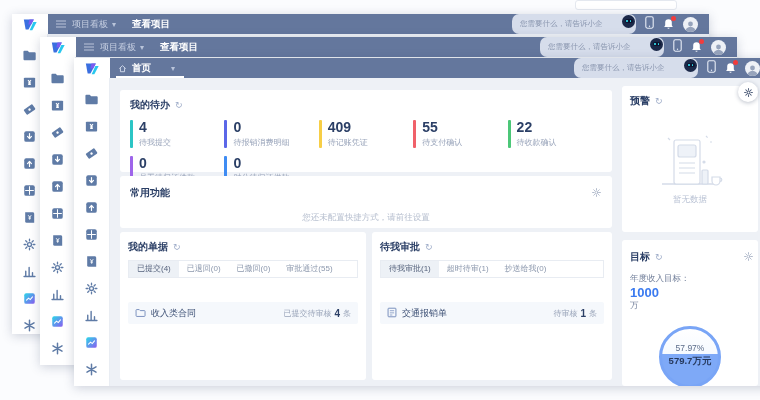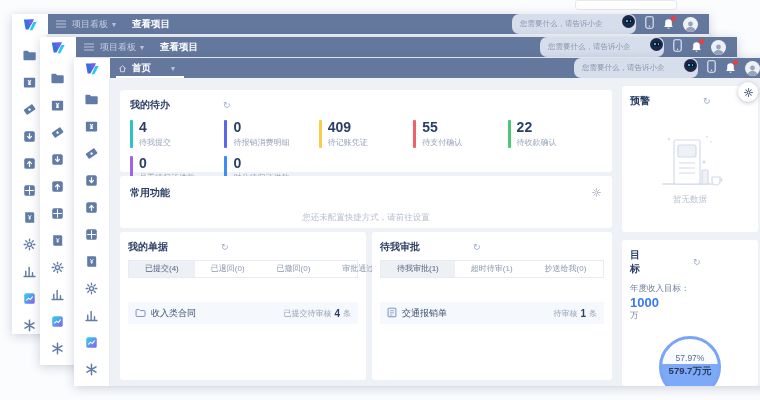--- a/index.html
+++ b/index.html
@@ -56,35 +56,35 @@
   
   .content { position:absolute; left:36px; top:20px; right:0; bottom:0; background:#eef1f6; }
   .card { position:absolute; background:#fff; border-radius:3px; }
   .card-todo   { left:10px;  top:12px;  width:492px; height:82px;  padding:8px 10px; }
   .card-common { left:10px;  top:98px;  width:492px; height:52px;  padding:8px 10px; }
   .card-docs   { left:10px;  top:154px; width:246px; height:148px; padding:8px; }
   .card-approv { left:262px; top:154px; width:240px; height:148px; padding:8px; }
   .card-alerts { left:512px; top:8px;   width:136px; height:146px; padding:8px; }
   .card-goal   { left:512px; top:162px; width:136px; height:146px; padding:8px; overflow:hidden; }
 
-  .card-title-row { display:flex; align-items:center;gap:48px; }
+  .card-title-row { display:flex; align-items:center; }
   .card-title { font-size:10px; font-weight:bold; color:#2b3f66; }
   .refresh { font-size:9px; color:#9fadc9; margin-left:5px; }
   .spacer { flex:1; }
 
   .todo-grid { display:grid; grid-template-columns:repeat(5,1fr); row-gap:8px; margin-top:8px; }
   .todo-item { display:flex; }
   .todo-bar { width:3px; border-radius:1px; margin-right:6px; }
   .todo-num { font-size:14px; font-weight:bold; color:#2b3f66; line-height:1.05; }
   .todo-lbl { font-size:8px; color:#9aa5bb; margin-top:2px; white-space:nowrap; }
 
   .empty-line { text-align:center; font-size:8.5px; color:#b8c0d0; margin-top:10px; }
 
   .tabbar { display:flex; border:1px solid #e8ecf2; margin-top:6px; height:18px; }
-  .tabbar .tab { font-size:8px; color:#8c98ad; line-height:16px; padding:0 16px; white-space:nowrap; }
+  .tabbar .tab { font-size:8px; color:#8c98ad; line-height:16px; padding:0 8px; white-space:nowrap; }
   .tabbar .tab.active { background:#edf1f6; color:#55627c; }
 
   .doc-row { margin-top:24px; background:#f5f8fc; height:22px; border-radius:2px;
     display:flex; align-items:center; padding:0 7px; }
   .doc-name { font-size:9px; color:#3c4f74; margin-left:5px; white-space:nowrap; }
   .doc-status { font-size:8px; color:#98a3b8; white-space:nowrap; }
   .doc-count { font-size:10px; font-weight:bold; color:#2b3f66; margin:0 3px; }
   .doc-unit { font-size:8px; color:#98a3b8; }
 
   .alert-ill { display:block; margin:24px auto 0; }

